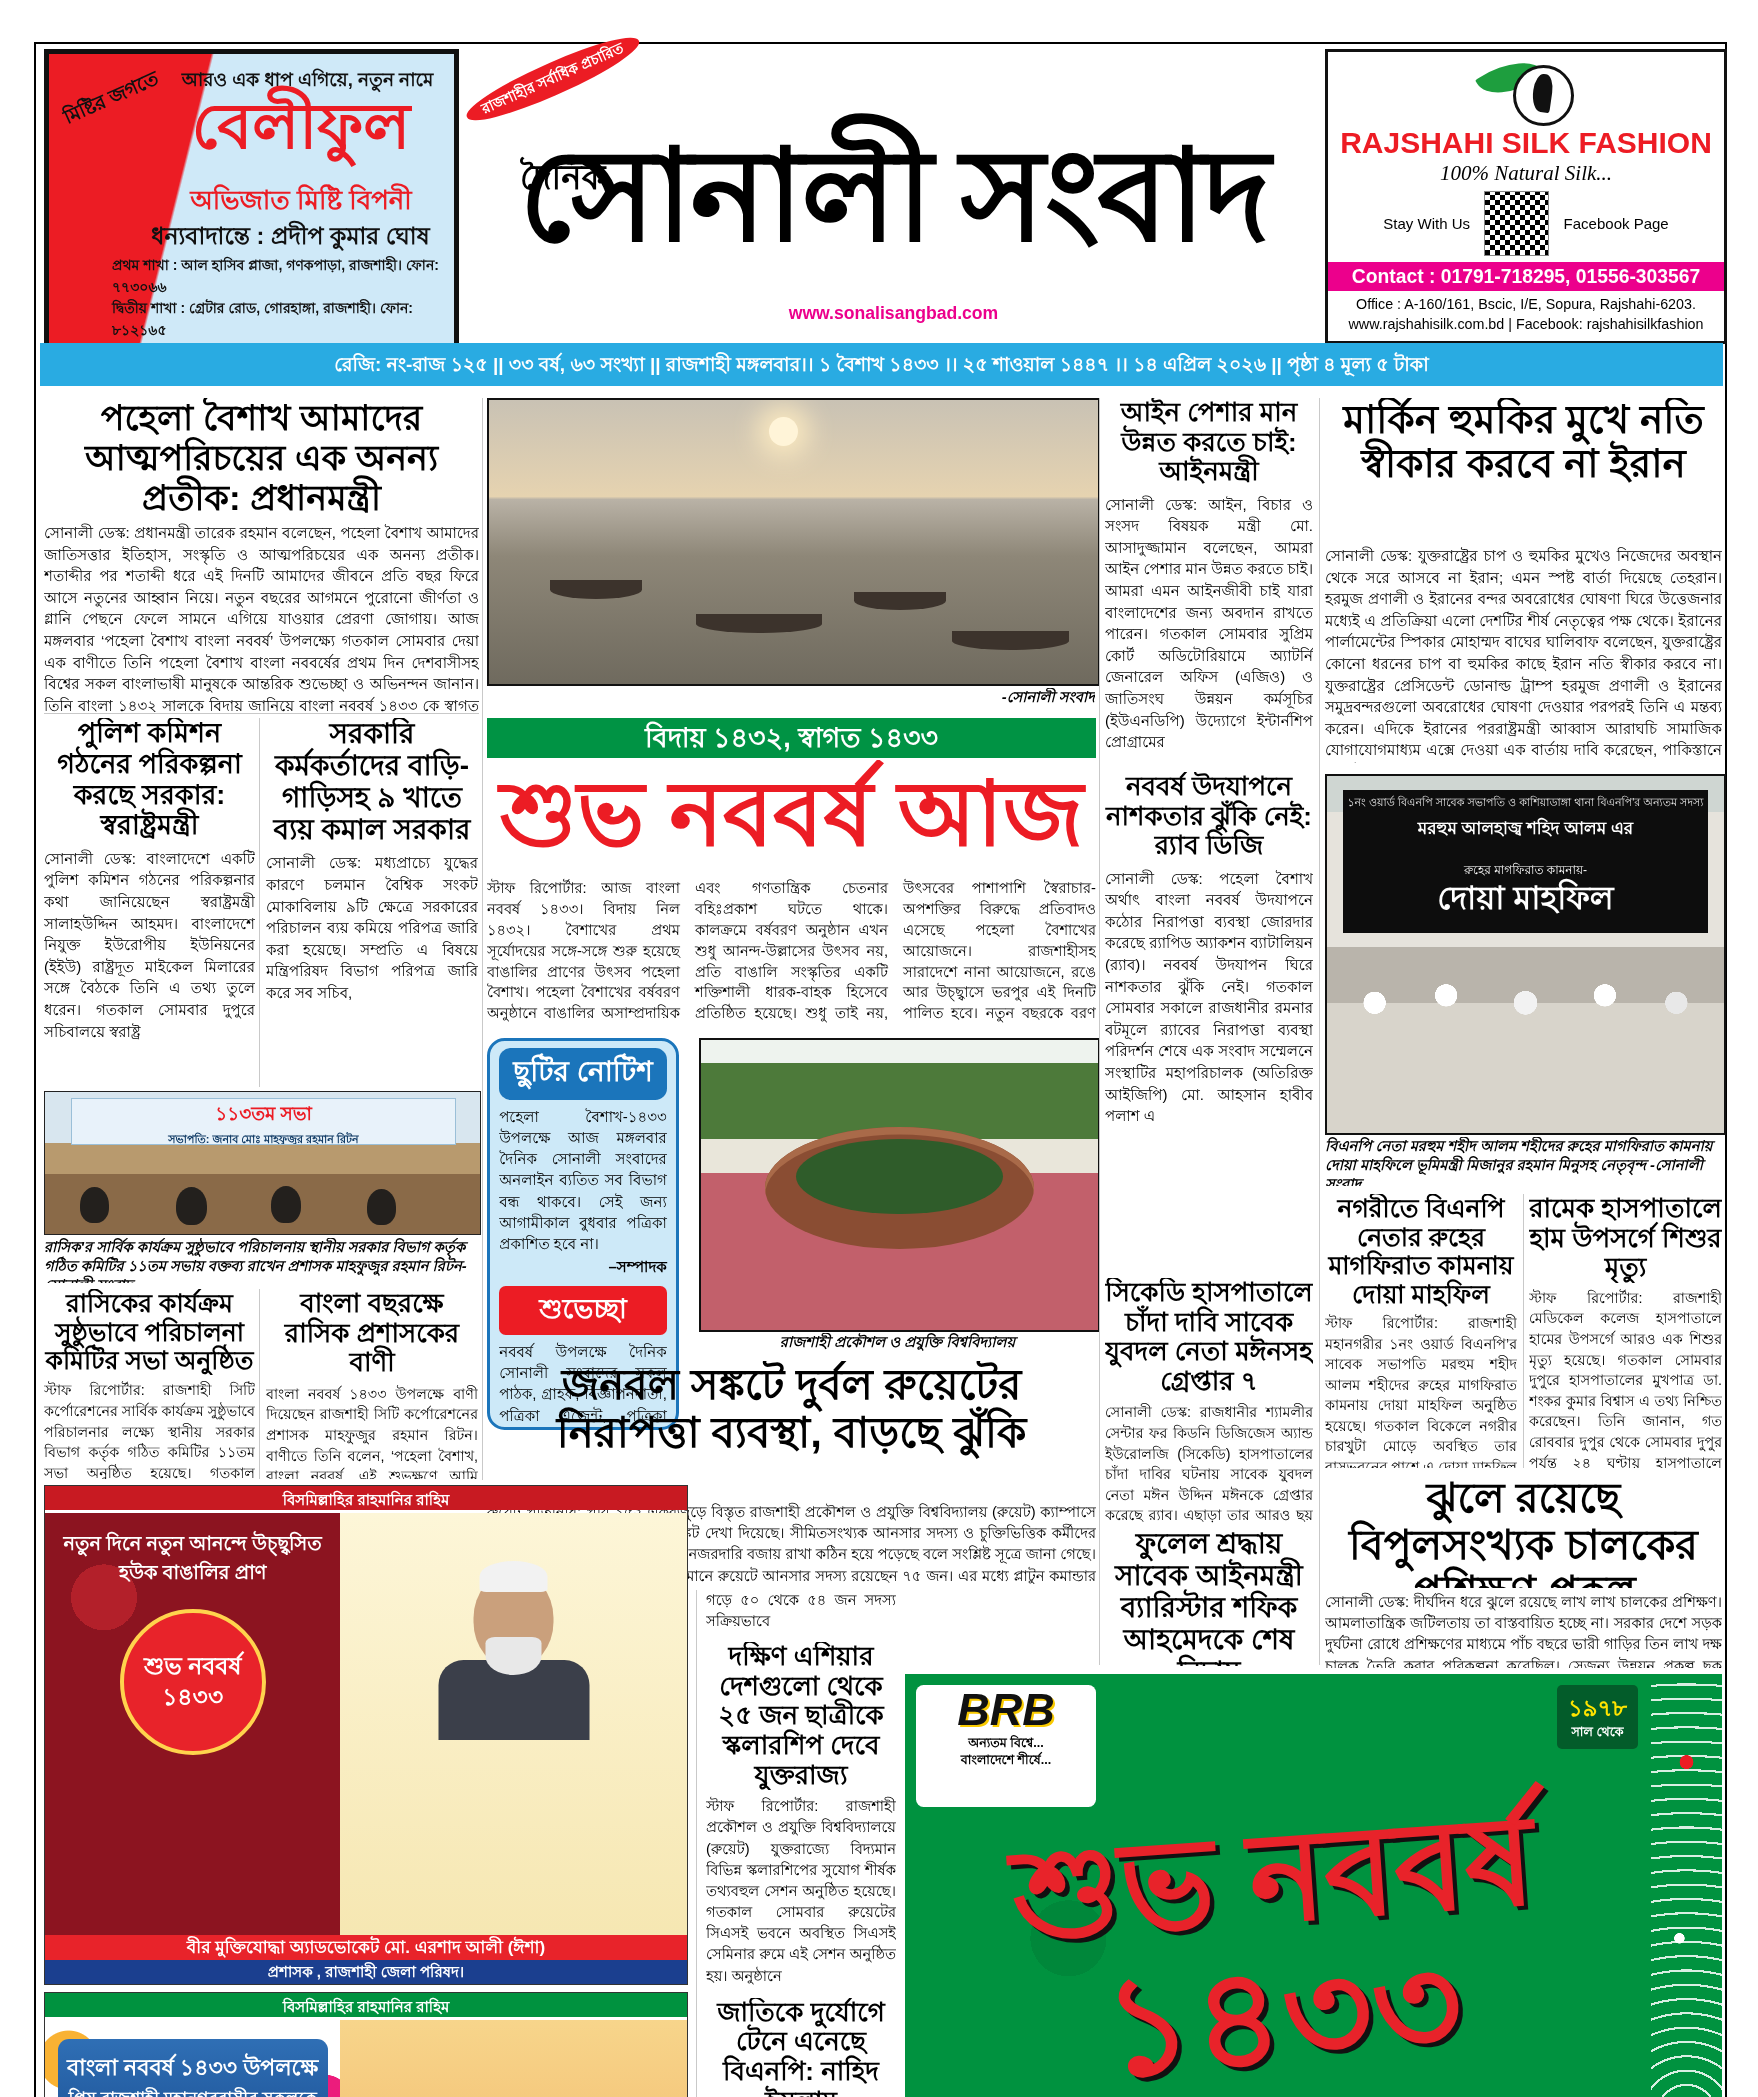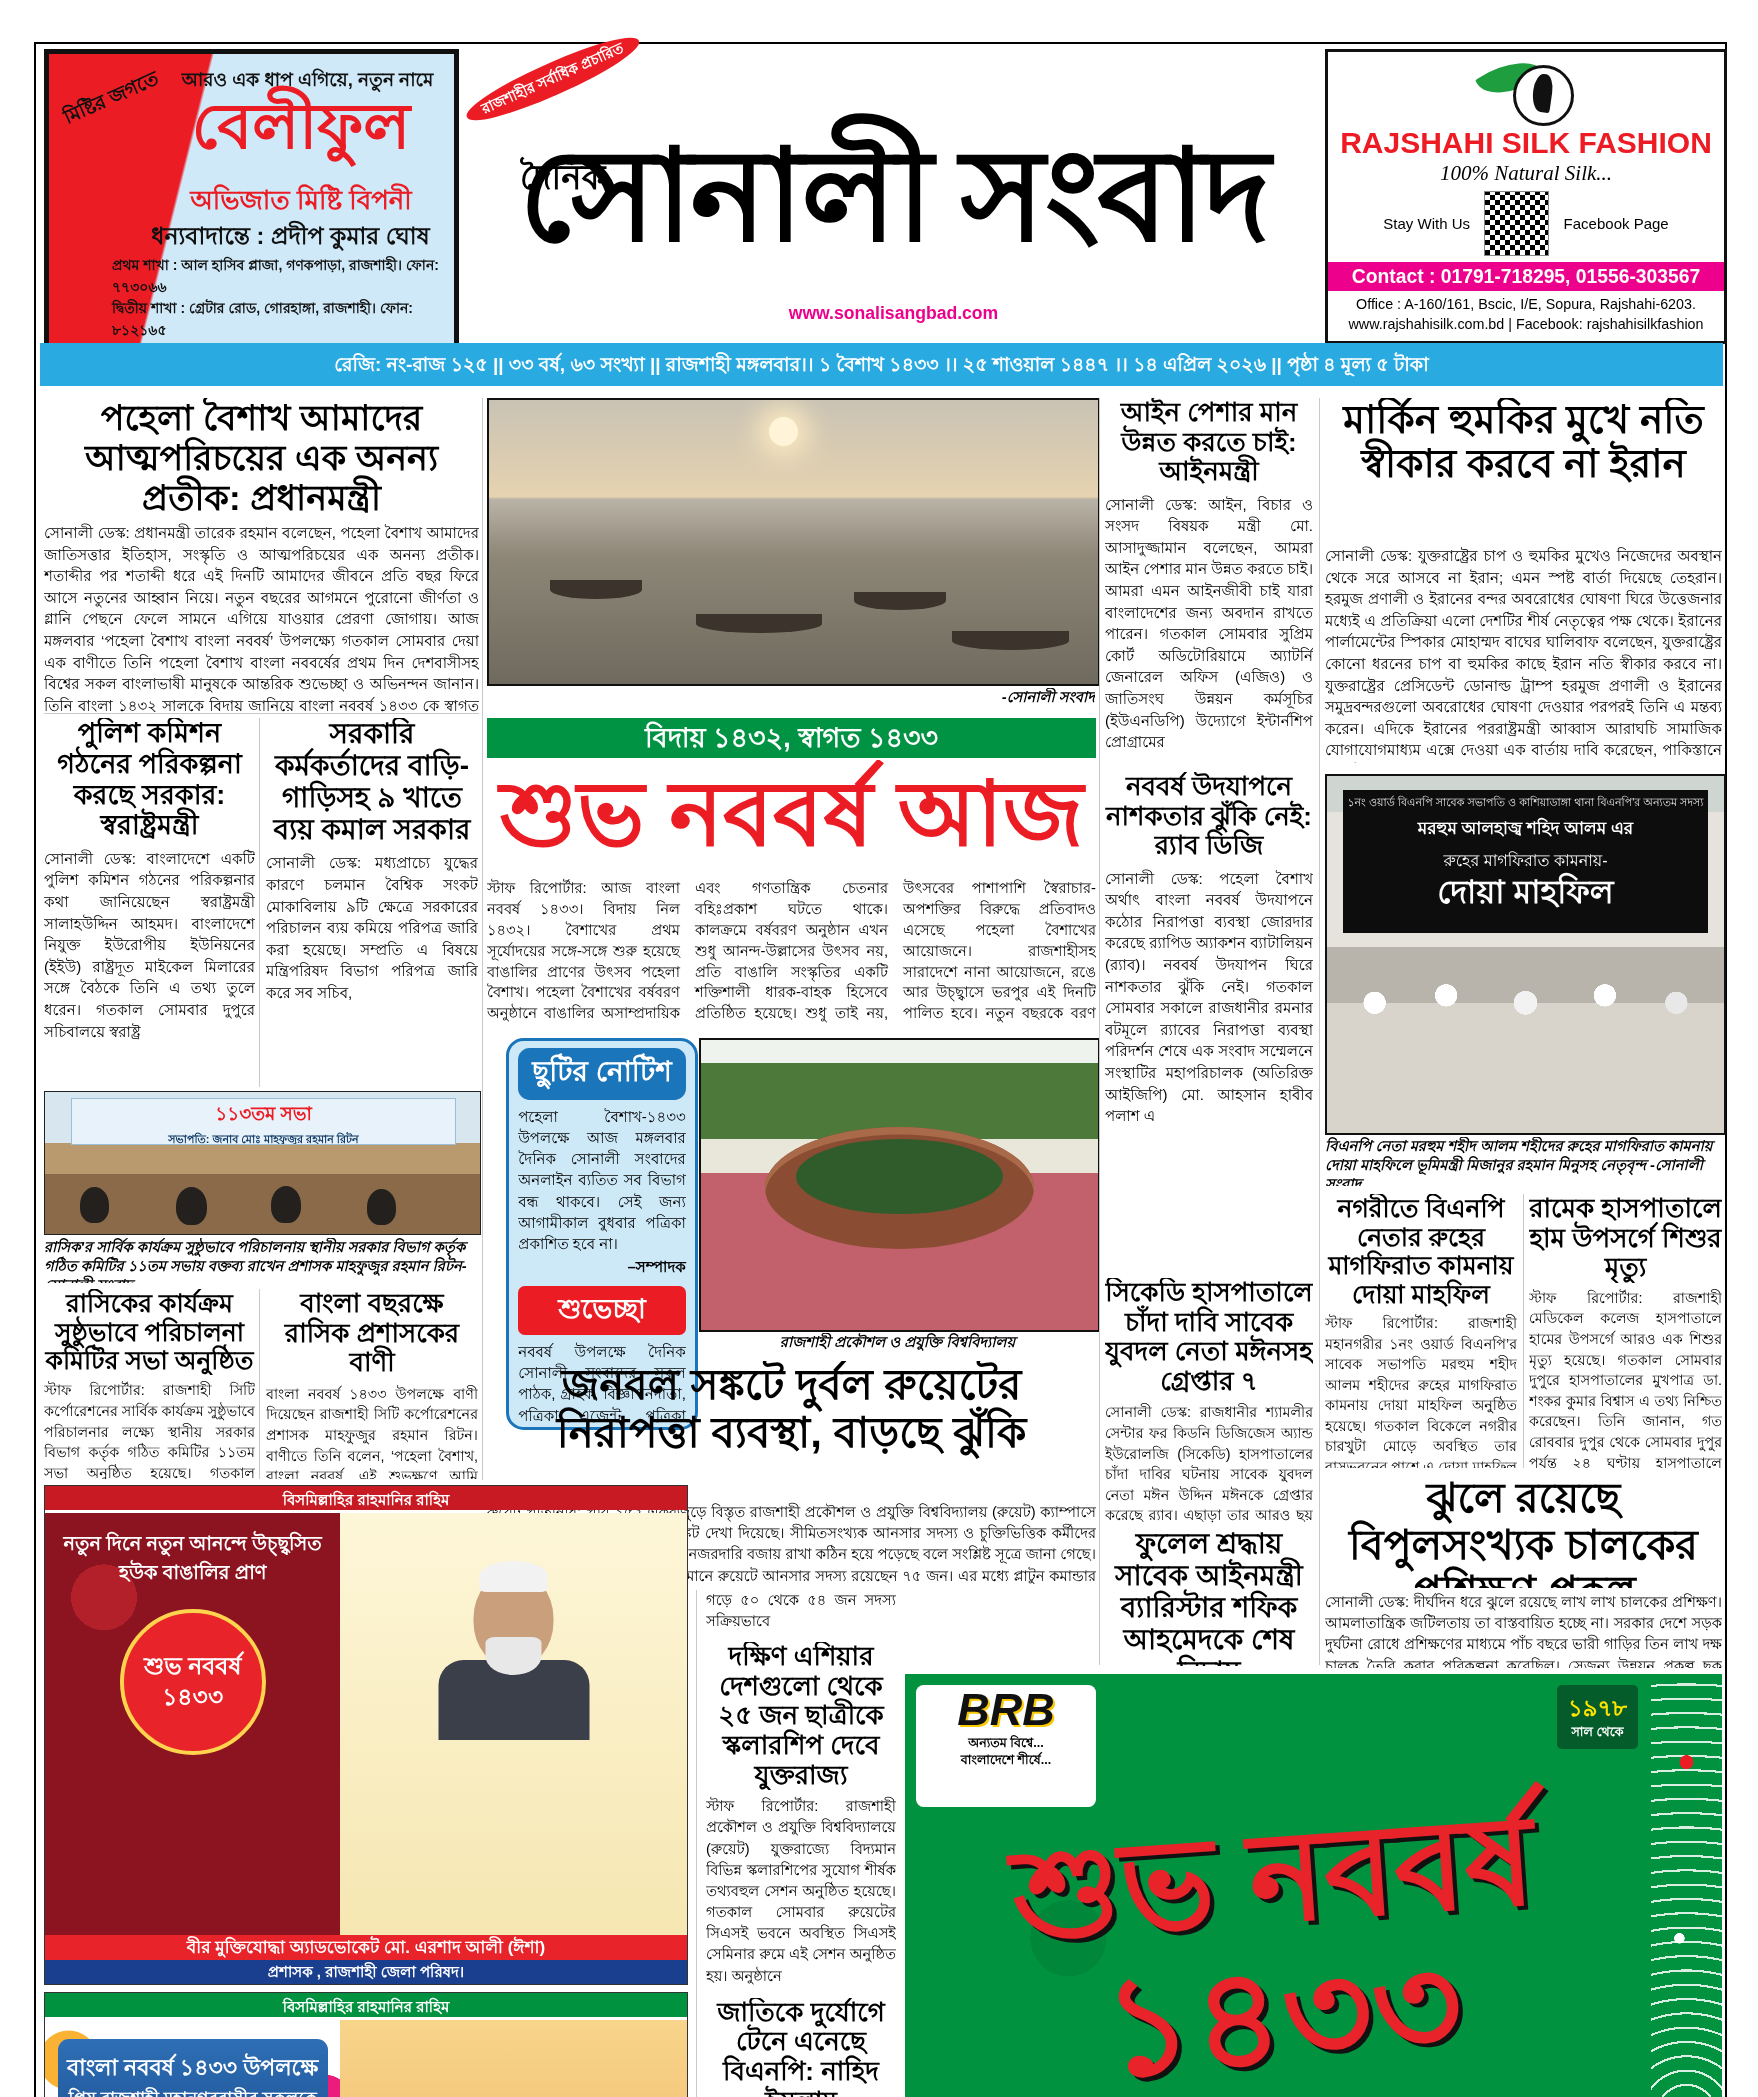--- a/index.html
+++ b/index.html
@@ -59,33 +59,33 @@
   .meet-t2{color:#123c66;font-weight:bold;font-size:11px;}
   .head{position:absolute;border-radius:50% 50% 42% 42%;background:#23201d;}
   .ph-ruet{background:linear-gradient(#eef3ee 0 8%,#4d7a3a 8% 34%,#e9e6da 34% 46%,#c2606b 46% 100%);}
   .ruet-ring{position:absolute;left:16%;top:30%;width:68%;height:42%;border-radius:50%;background:#8a4d33;
              box-shadow:inset 0 7.6px 0 #a96a49;}
   .ruet-bush{position:absolute;left:24%;top:34%;width:52%;height:26%;border-radius:50%;background:#2f5c2a;}
   .ph-doa{background:linear-gradient(#cfd6d2 0 10%,#e6e3dc 10% 100%);}
   .doa-banner{position:absolute;left:4%;top:4%;width:92%;height:40%;background:#0d0d0d;color:#fff;text-align:center;overflow:hidden;}
   .doa-b1{font-size:11px;margin-top:3.4px;color:#e8e8e8;}
   .doa-b2{font-size:17px;font-weight:bold;margin-top:2.5px;}
-  .doa-b3{font-size:16px;margin-top:5px;}
+  .doa-b3{font-size:12px;margin-top:18px;}
   .doa-b4{font-size:32px;font-weight:bold;line-height:1.1;}
   .crowd{position:absolute;bottom:0;width:100%;height:52%;background:
      radial-gradient(circle at 12% 30%,#fff 0 11px,transparent 11.3px),
      radial-gradient(circle at 30% 26%,#fff 0 11px,transparent 11.3px),
      radial-gradient(circle at 50% 30%,#f2f2f2 0 11.7px,transparent 12px),
      radial-gradient(circle at 70% 26%,#fff 0 11px,transparent 11.3px),
      radial-gradient(circle at 88% 30%,#e8e8e8 0 11px,transparent 11.3px),
      linear-gradient(#b9b4ab 0 30%,#d8d4cb 30% 100%);}
 
   
   .notice{left:487px;top:1038px;width:192px;height:392px;background:#cde9f8;border:3.8px solid #1b75bb;border-radius:17.6px;
-          padding:6.7px 9.2px;box-sizing:border-box;overflow:hidden;margin-left:19px;}
+          padding:6.7px 9.2px;box-sizing:border-box;overflow:hidden;}
   .notice-h{background:#1b75bb;color:#fff;border-radius:11.7px;font-weight:bold;font-size:28px;text-align:center;padding:2.5px 0;}
   .greet-h{background:#ec1c24;color:#fff;border-radius:6.7px;font-weight:bold;font-size:27px;text-align:center;padding:1.7px 0;margin-top:6.7px;}
   .notice-b{font-size:15px;line-height:1.42;text-align:justify;margin-top:5.9px;}
   .sign{text-align:right;font-weight:bold;font-size:15px;}
 
   .band-green{left:487px;top:718px;width:609px;height:40px;background:#009344;color:#fff;font-weight:bold;
               font-size:27px;text-align:center;line-height:40px;}
   .main-h{left:487px;top:760px;width:609px;height:113px;color:#ec1c24;font-weight:bold;font-size:90px;
           text-align:center;line-height:109px;overflow:hidden;}
   .main-b{left:487px;top:878px;width:609px;height:156px;column-count:3;column-gap:15px;font-size:14.7px;line-height:1.42;text-align:justify;overflow:hidden;}

